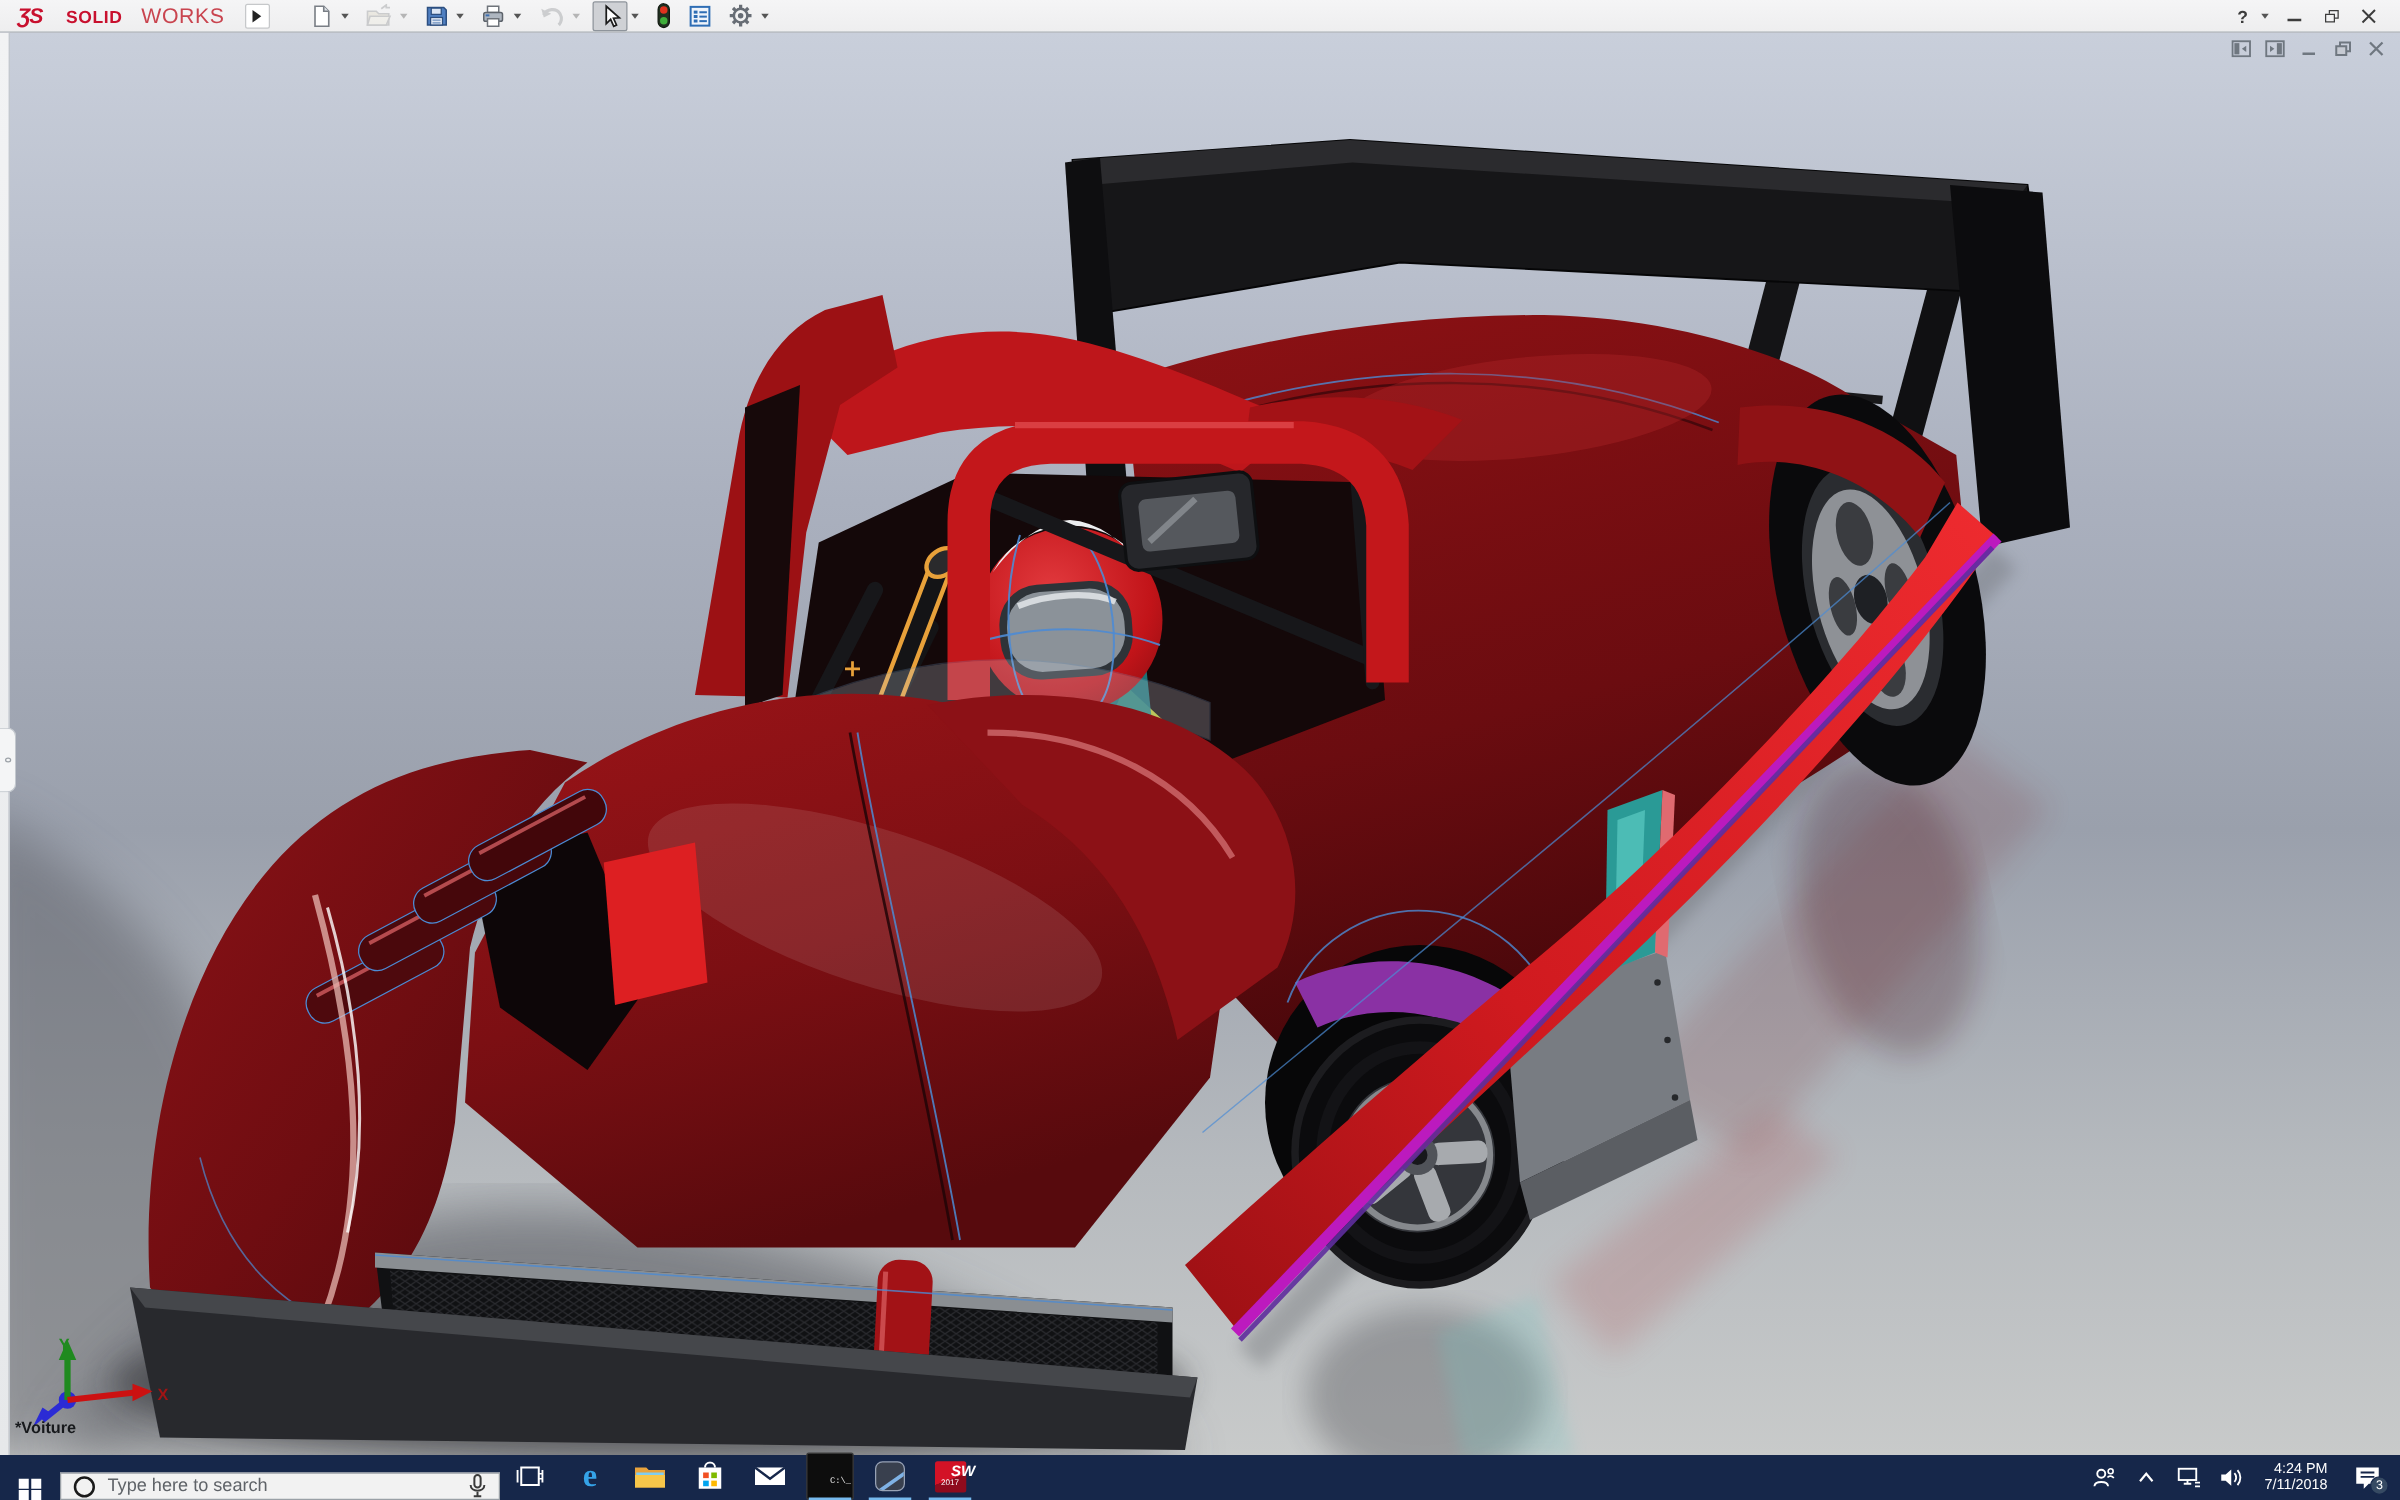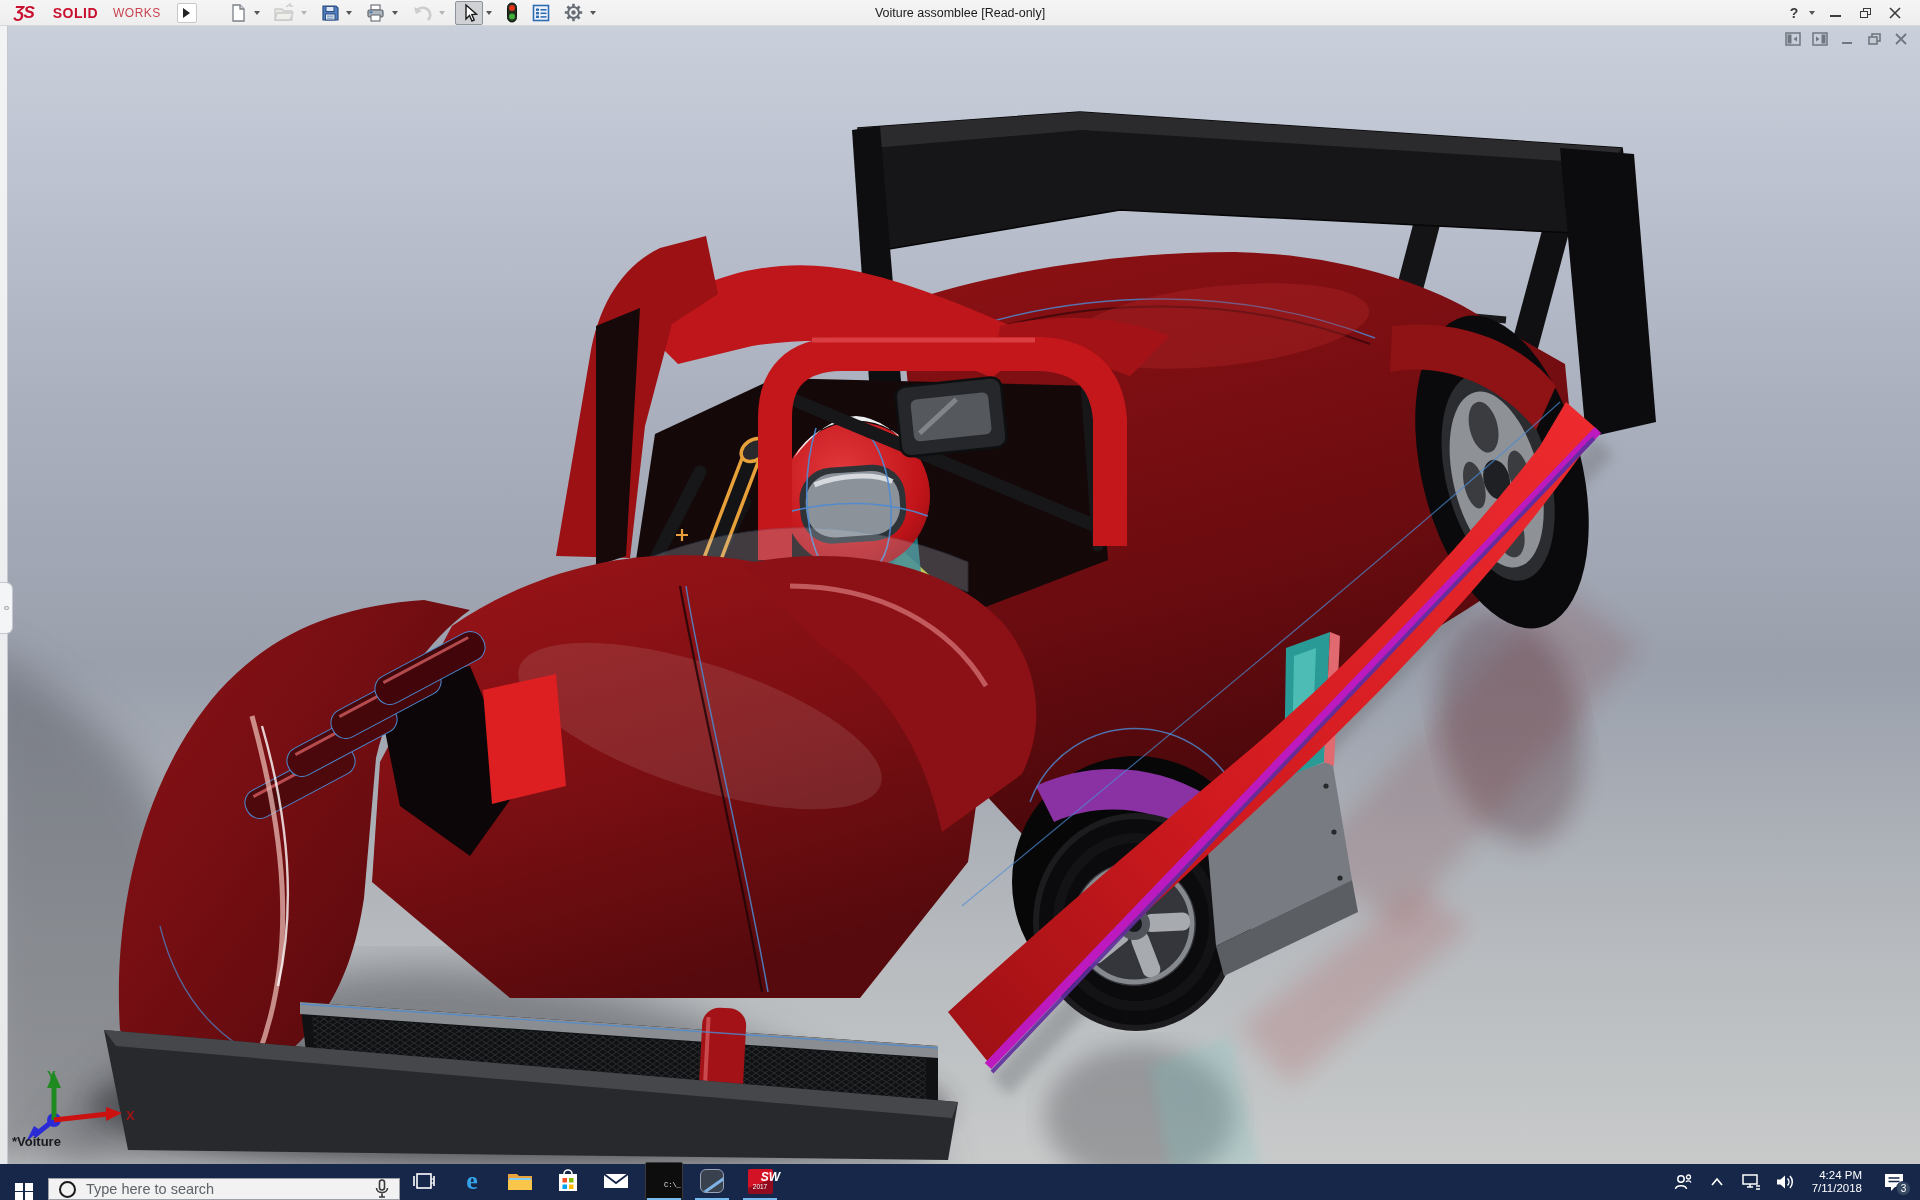--- a/index.html
+++ b/index.html
@@ -6,21 +6,21 @@
   html,body { width:1920px; height:1200px; overflow:hidden;
     font-family:"Liberation Sans", sans-serif; background:#9aa0ac; }
 
   
   .titlebar { position:absolute; top:0; left:0; width:1920px; height:26px;
     background:linear-gradient(#f5f5f6,#eeeeef); border-bottom:1px solid #d4d6d8;
     display:flex; align-items:center; z-index:50; }
   .brand { display:flex; align-items:baseline; padding:0 10px 0 14px; height:100%; align-items:center;gap:15px; }
   .brand .mark { color:#c8102e; font-weight:700; font-style:italic; font-size:17px; letter-spacing:-1px; margin-right:4px; }
   .brand .bold { color:#c8102e; font-weight:700; font-size:14px; letter-spacing:.5px; }
-  .brand .light { color:#c9444f; font-weight:400; font-size:12px; letter-spacing:.5px; }
+  .brand .light { color:#c9444f; font-weight:400; font-size:17px; letter-spacing:.5px; }
   .flyout { width:20px; height:20px; border:1px solid #c6c8ca; background:#fff; border-radius:2px;
     display:flex; align-items:center; justify-content:center; margin-left:6px; }
   .flyout .tri { width:0; height:0; border-left:7px solid #222; border-top:5px solid transparent; border-bottom:5px solid transparent; }
   .tools { display:flex; align-items:center; margin-left:26px; gap:2px; }
   .tbtn { display:flex; align-items:center; padding:1px 2px; border-radius:2px; }
   .tbtn svg { display:block; }
   .tbtn .caret { width:0; height:0; border-top:4px solid #555; border-left:3.5px solid transparent;
     border-right:3.5px solid transparent; margin:0 4px 0 3px; }
   .tbtn.disabled { opacity:.38; filter:grayscale(.6); }
   .tbtn.active .iconbox { background:#cfd1d5; border:1px solid #8e949b; border-radius:2px; }
@@ -200,21 +200,20 @@
                 <path d="M6.5 14.5 l-2.1 2.1"></path>
             </g>
           </g>
             <circle cx="10.5" cy="10.5" r="2.2" fill="#676d75"></circle>
         </svg>
       </span>
         <span class="caret"></span>
     </div>
   </div>
 
-  <div class="title-text">Voiture assomblee [Read-only]</div>
 
   <div class="wctrls">
     <div class="wc help">?</div>
     <div class="wc" style="width:16px">
         <span class="caret"></span>
       </div>
     <div class="wc">
         <span class="min"></span>
       </div>
     <div class="wc">

